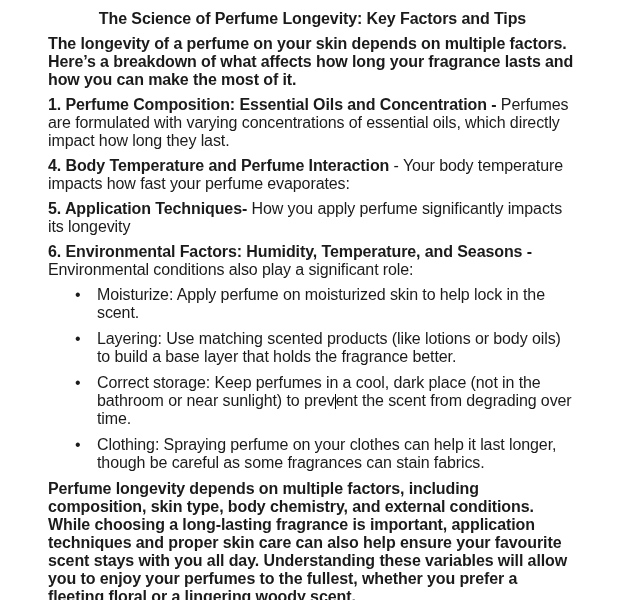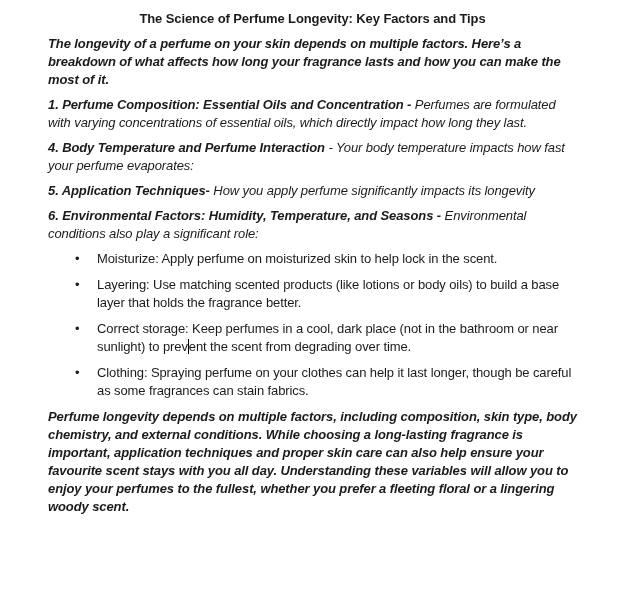--- a/index.html
+++ b/index.html
@@ -7,35 +7,34 @@
     padding: 0;
     background: #ffffff;
   }
   .page {
     width: 625px;
     height: 600px;
     box-sizing: border-box;
     background: #ffffff;
     padding: 10px 48px 0 48px;
     font-family: "Liberation Sans", "DejaVu Sans", sans-serif;
-    font-size: 13px;
+    font-size: 16px;
     line-height: 18px;
     color: #1b1b1b;
     letter-spacing: -0.1px;
     overflow: hidden;
     border-radius: 30px;
   }
   .title {
     margin: 0 0 7px 0;
     text-align: center;
     font-weight: 700;
   }
   .para {
     margin: 0 0 7px 0;
-    font-style: italic;
   }
   .bold {
     font-weight: 700;
   }
   .b {
     font-weight: 700;
   }
   .bullet-row {
     display: flex;
     margin: 0 0 8px 27px;

